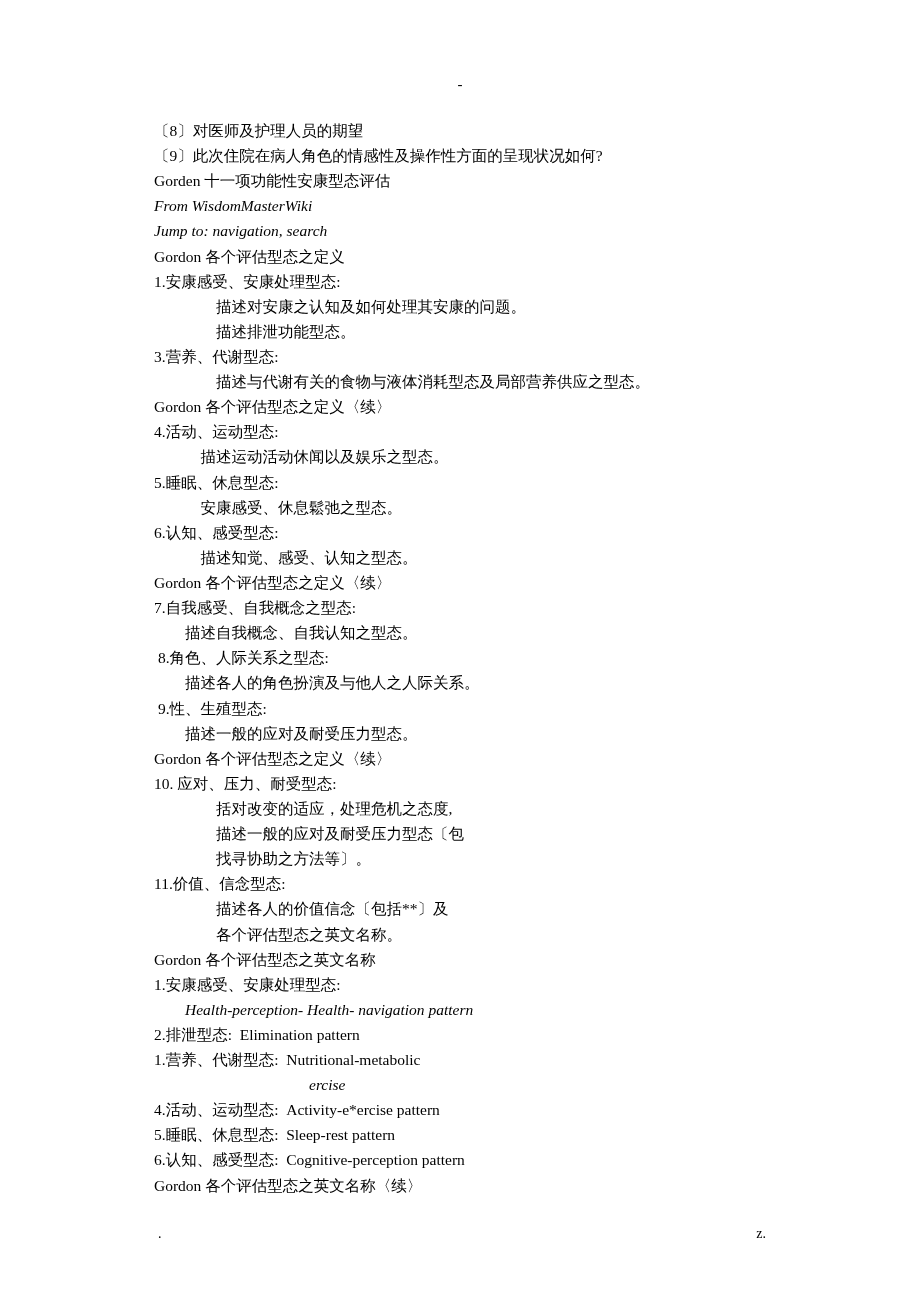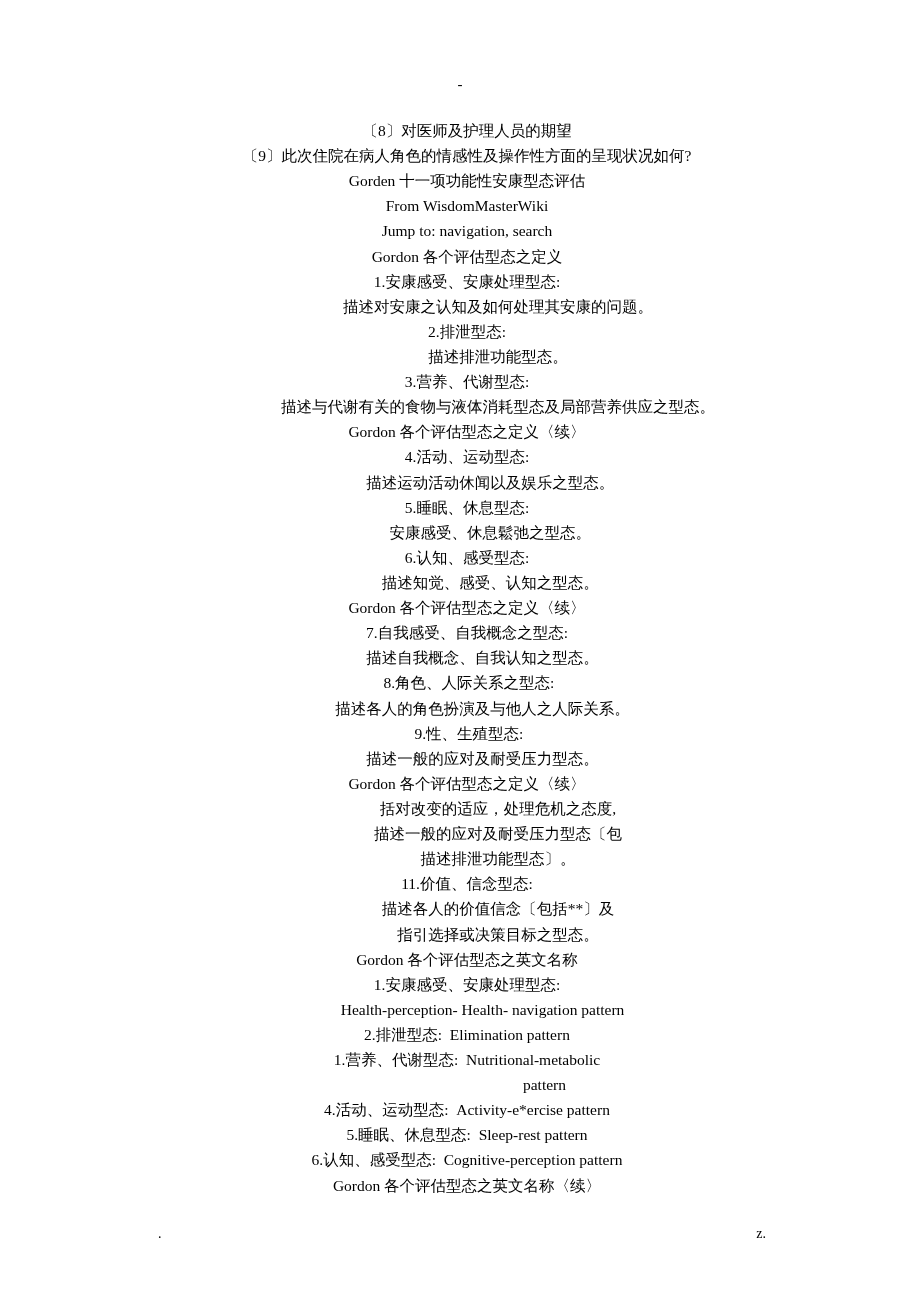--- a/index.html
+++ b/index.html
@@ -8,35 +8,35 @@
       width: 920px;
       height: 1302px;
       font-family: "SimSun", "宋体", serif;
       font-size: 15.5px;
       line-height: 1.62;
       color: #000;
       position: relative;
     }
     .page {
       padding: 118px 140px 80px 154px;
-      text-align: center;
     }
     .top-dash {
       position: absolute;
       top: 72px;
       left: 50%;
       transform: translateX(-50%);
       font-size: 15px;
       color: #000;
     }
     .line {
       white-space: pre;
     }
     .english {
       font-family: "Times New Roman", Garamond, serif;
+      font-style: italic;
     }
     .bottom-left {
       position: absolute;
       bottom: 56px;
       left: 158px;
       font-size: 14px;
       color: #000;
     }
     .bottom-right {
       position: absolute;
@@ -54,51 +54,51 @@
 
 <div class="page" id="content">
     <div class="line ">〔8〕对医师及护理人员的期望</div>
     <div class="line ">〔9〕此次住院在病人角色的情感性及操作性方面的呈现状况如何?</div>
     <div class="line english-mixed">Gorden 十一项功能性安康型态评估</div>
     <div class="line english">From WisdomMasterWiki</div>
     <div class="line english">Jump to: navigation, search</div>
     <div class="line english-mixed">Gordon 各个评估型态之定义</div>
     <div class="line ">1.安康感受、安康处理型态:</div>
     <div class="line ">　　　　描述对安康之认知及如何处理其安康的问题。</div>
-    <div class="line ">2.排泄型态:</div>
     <div class="line ">　　　　描述排泄功能型态。</div>
     <div class="line ">3.营养、代谢型态:</div>
     <div class="line ">　　　　描述与代谢有关的食物与液体消耗型态及局部营养供应之型态。</div>
     <div class="line english-mixed">Gordon 各个评估型态之定义〈续〉</div>
     <div class="line ">4.活动、运动型态:</div>
     <div class="line ">　　　描述运动活动休闻以及娱乐之型态。</div>
     <div class="line ">5.睡眠、休息型态:</div>
     <div class="line ">　　　安康感受、休息鬆弛之型态。</div>
     <div class="line ">6.认知、感受型态:</div>
     <div class="line ">　　　描述知觉、感受、认知之型态。</div>
     <div class="line english-mixed">Gordon 各个评估型态之定义〈续〉</div>
     <div class="line ">7.自我感受、自我概念之型态:</div>
     <div class="line ">　　描述自我概念、自我认知之型态。</div>
     <div class="line "> 8.角色、人际关系之型态:</div>
     <div class="line ">　　描述各人的角色扮演及与他人之人际关系。</div>
     <div class="line "> 9.性、生殖型态:</div>
     <div class="line ">　　描述一般的应对及耐受压力型态。</div>
     <div class="line english-mixed">Gordon 各个评估型态之定义〈续〉</div>
+    <div class="line ">10. 应对、压力、耐受型态:</div>
     <div class="line ">　　　　括对改变的适应，处理危机之态度,</div>
     <div class="line ">　　　　描述一般的应对及耐受压力型态〔包</div>
-    <div class="line ">　　　　描述排泄功能型态〕。</div>
+    <div class="line ">　　　　找寻协助之方法等〕。</div>
     <div class="line ">11.价值、信念型态:</div>
     <div class="line ">　　　　描述各人的价值信念〔包括**〕及</div>
-    <div class="line ">　　　　指引选择或决策目标之型态。</div>
+    <div class="line ">　　　　各个评估型态之英文名称。</div>
     <div class="line english-mixed">Gordon 各个评估型态之英文名称</div>
     <div class="line ">1.安康感受、安康处理型态:</div>
     <div class="line english">　　Health-perception- Health- navigation pattern</div>
     <div class="line english-mixed">2.排泄型态:  Elimination pattern</div>
     <div class="line english-mixed">1.营养、代谢型态:  Nutritional-metabolic</div>
-    <div class="line english">　　　　　　　　　　pattern</div>
+    <div class="line english">　　　　　　　　　　ercise</div>
     <div class="line english-mixed">4.活动、运动型态:  Activity-e*ercise pattern</div>
     <div class="line english-mixed">5.睡眠、休息型态:  Sleep-rest pattern</div>
     <div class="line english-mixed">6.认知、感受型态:  Cognitive-perception pattern</div>
     <div class="line english-mixed">Gordon 各个评估型态之英文名称〈续〉</div>
   </div>
 
 <div class="bottom-left">.</div>
 <div class="bottom-right">z.</div>
 
 </body></html>

